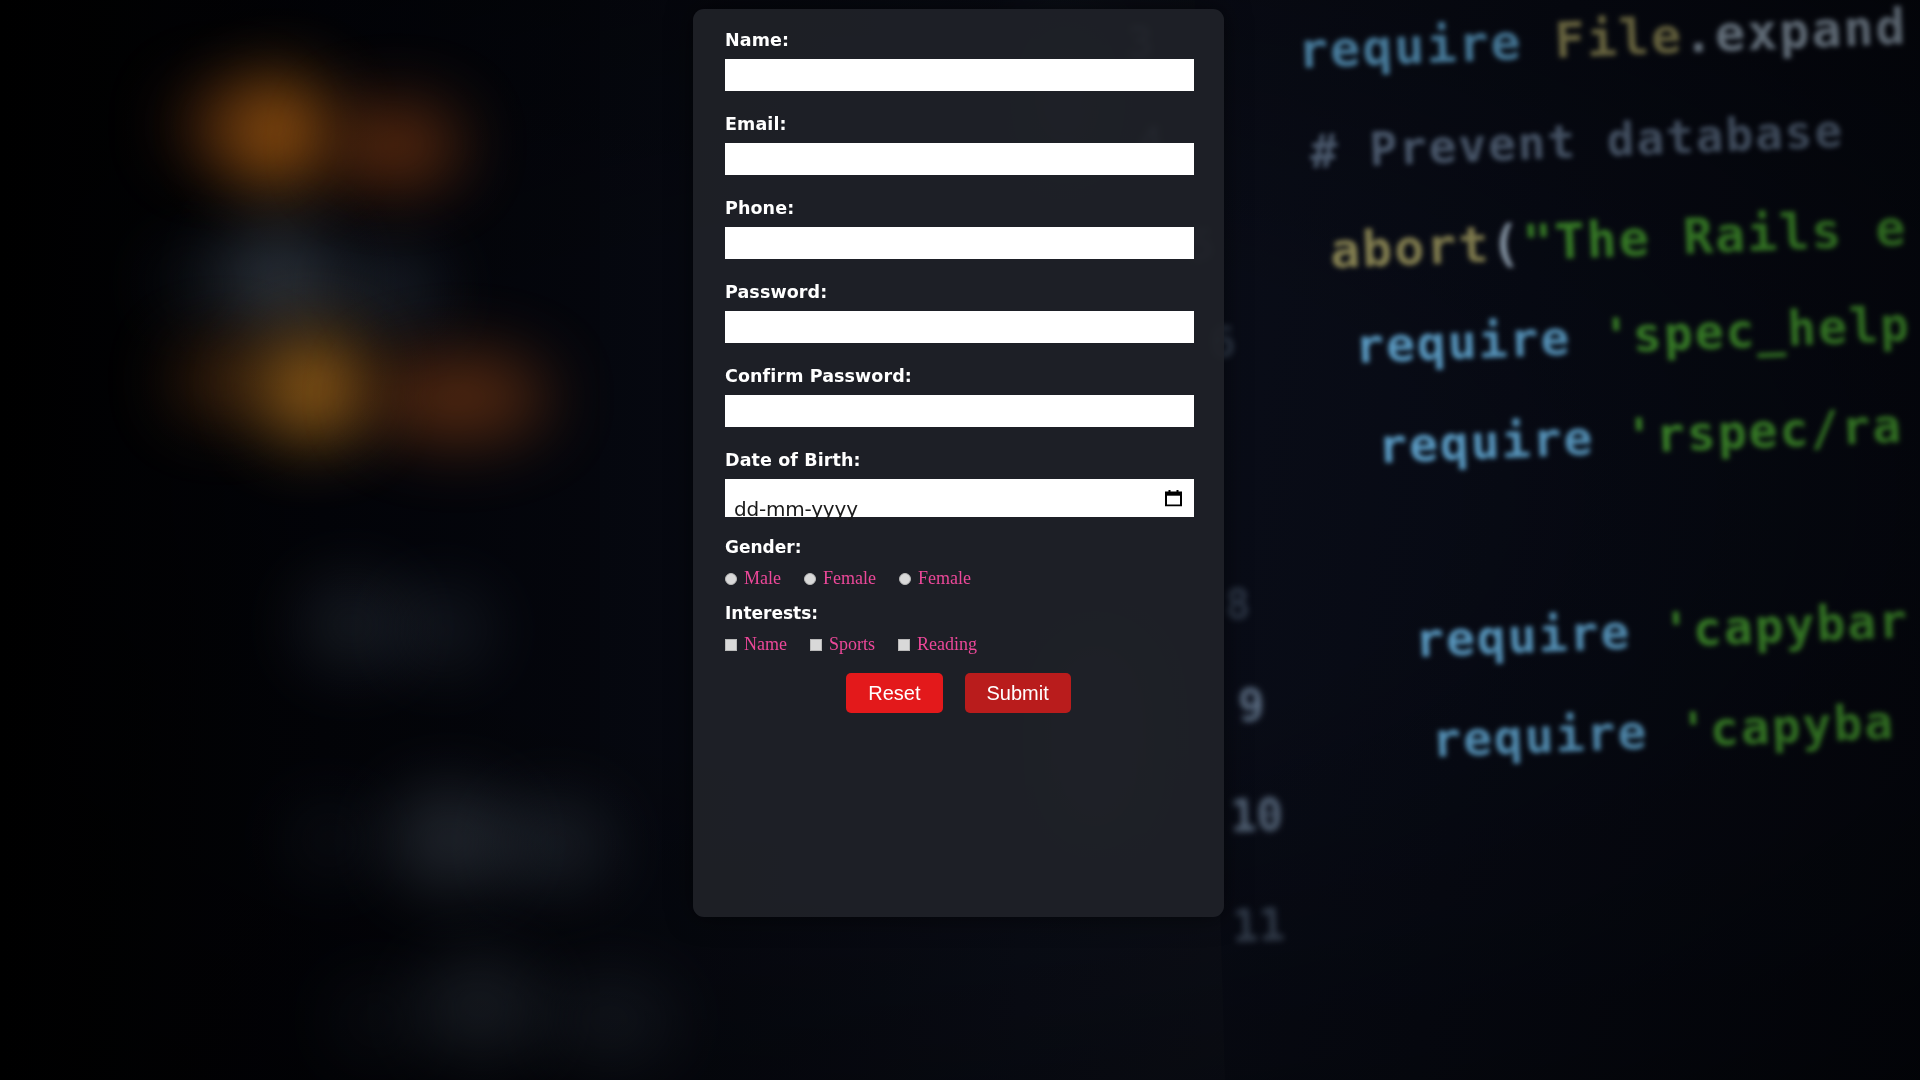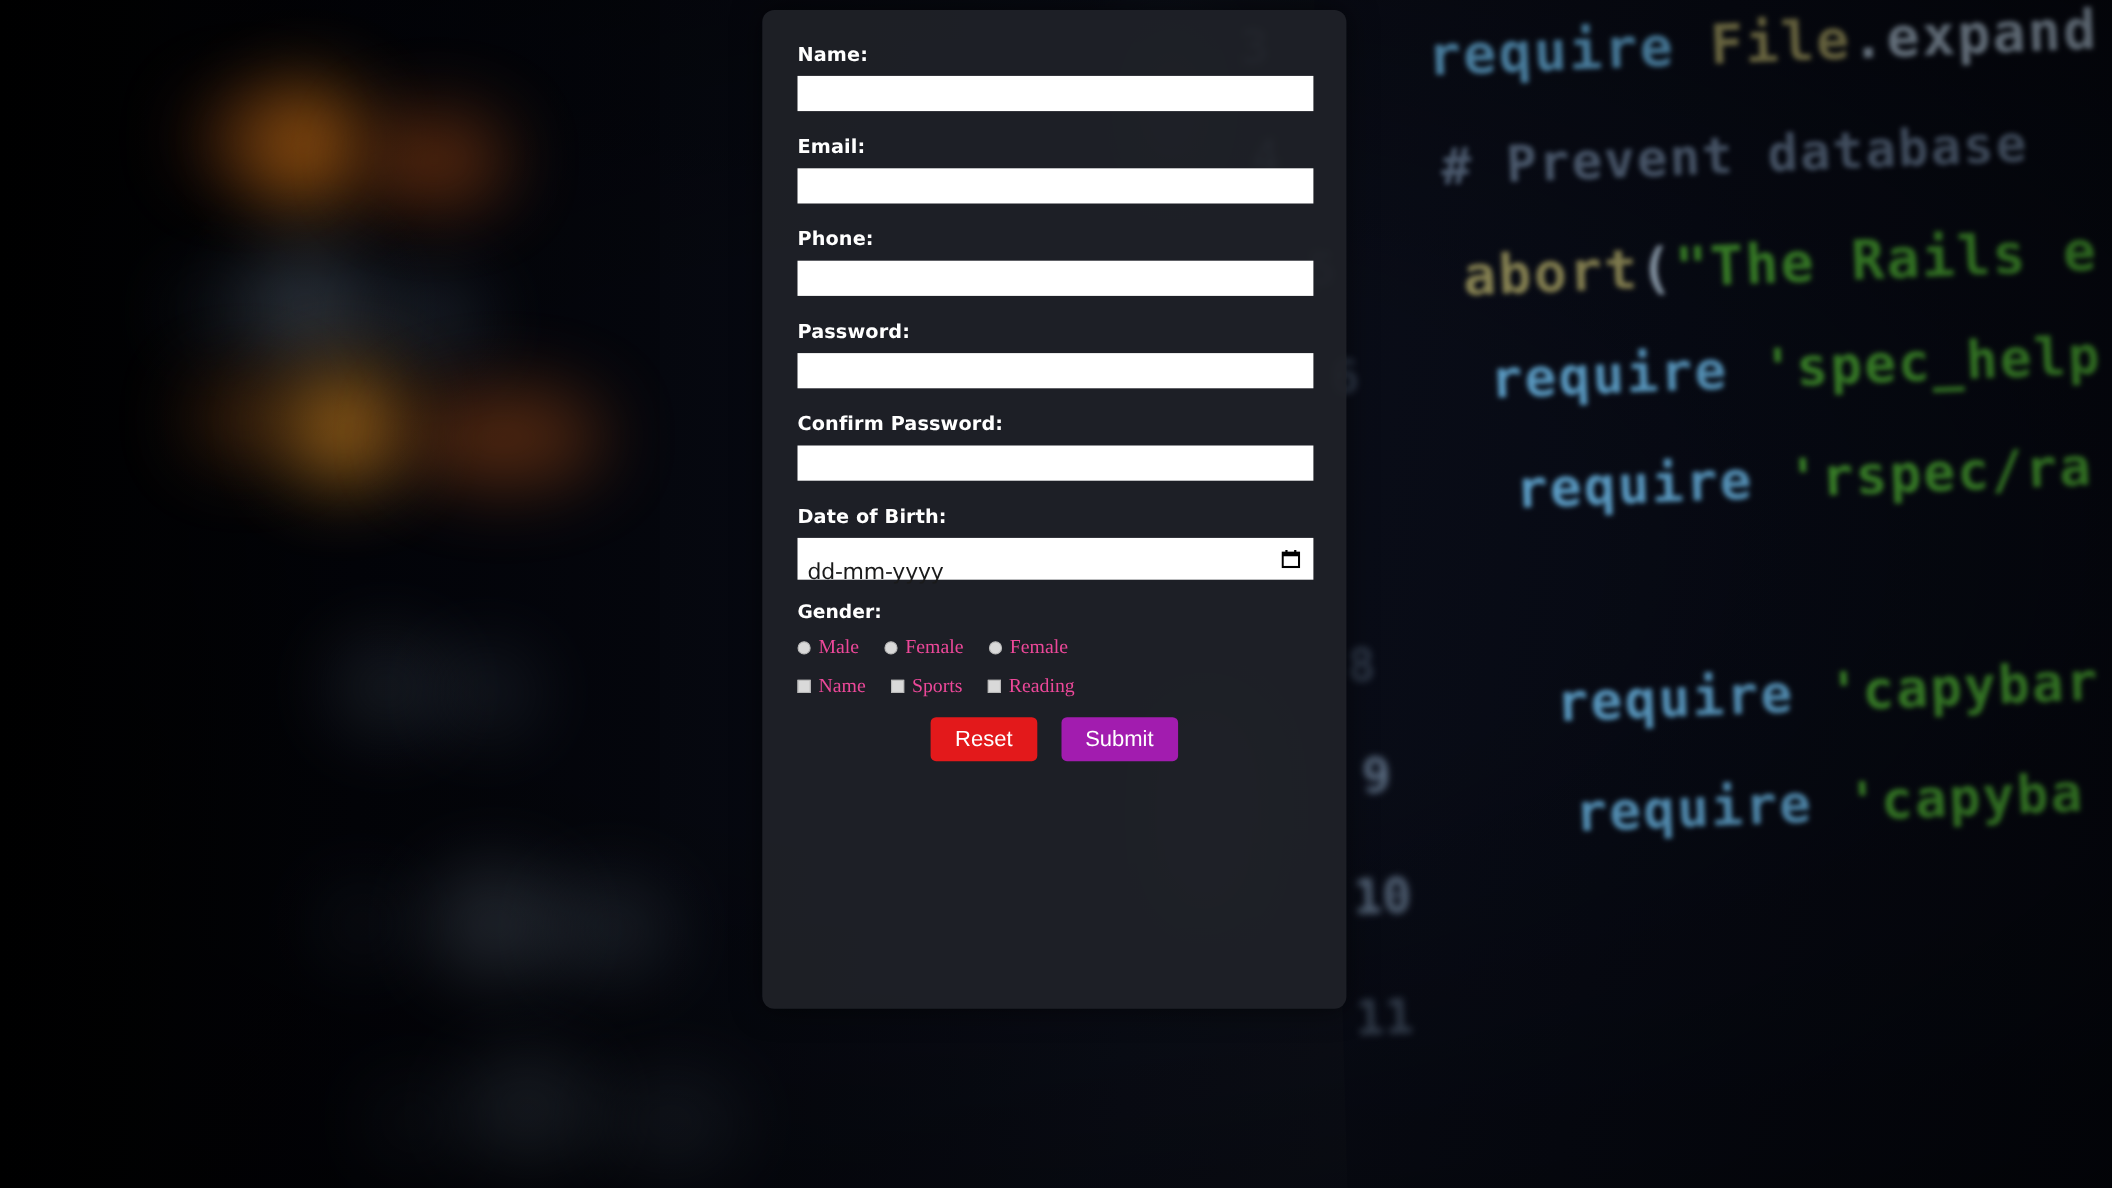--- a/index.html
+++ b/index.html
@@ -78,21 +78,21 @@
   }
 
   
   #form-panel {
     position: absolute;
     left: 693px;
     top: 9px;
     width: 531px;
     height: 908px;
     box-sizing: border-box;
-    padding: 31px 32px 0 32px;
+    padding: 21px 32px 0 32px;
     border-radius: 11px;
     background: rgba(31,33,39,0.94);
     box-shadow: 0 0 26px rgba(0,0,0,0.55);
   }
 
   .field-label {
     display: block;
     color: #ffffff;
     font-size: 17.5px;
     font-weight: bold;
@@ -199,21 +199,21 @@
     outline: 0;
     cursor: pointer;
     color: #ffffff;
     font-size: 20px;
     font-family: "Liberation Sans", sans-serif;
     padding: 9px 22px;
     border-radius: 5px;
     line-height: 1.1;
   }
   .btn-reset  { background: #e3191b; }
-  .btn-submit { background: #a21caf; }
+  .btn-submit { background: #b91c1c; }
 </style>
 </head>
 <body>
 
 <div id="bg-photo">
   <div class="bg-left-pane"></div>
   <div class="bg-mid-pane"></div>
   <div class="bg-monitor"></div>
 
   <div class="bokeh" style="left:175px;top:90px;width:100px;height:70px;background:#6b3311;opacity:.75;"></div>
@@ -313,20 +313,21 @@
     <div class="opt">
       <span class="radio-dot"></span>
       <span class="opt-text">Female</span>
     </div>
     <div class="opt">
       <span class="radio-dot"></span>
       <span class="opt-text">Female</span>
     </div>
   </div>
 
+  <label class="group-label" id="interests-label">Interests:</label>
   <div class="opt-row">
     <div class="opt">
       <span class="check-box"></span>
       <span class="opt-text">Name</span>
     </div>
     <div class="opt">
       <span class="check-box"></span>
       <span class="opt-text">Sports</span>
     </div>
     <div class="opt">

